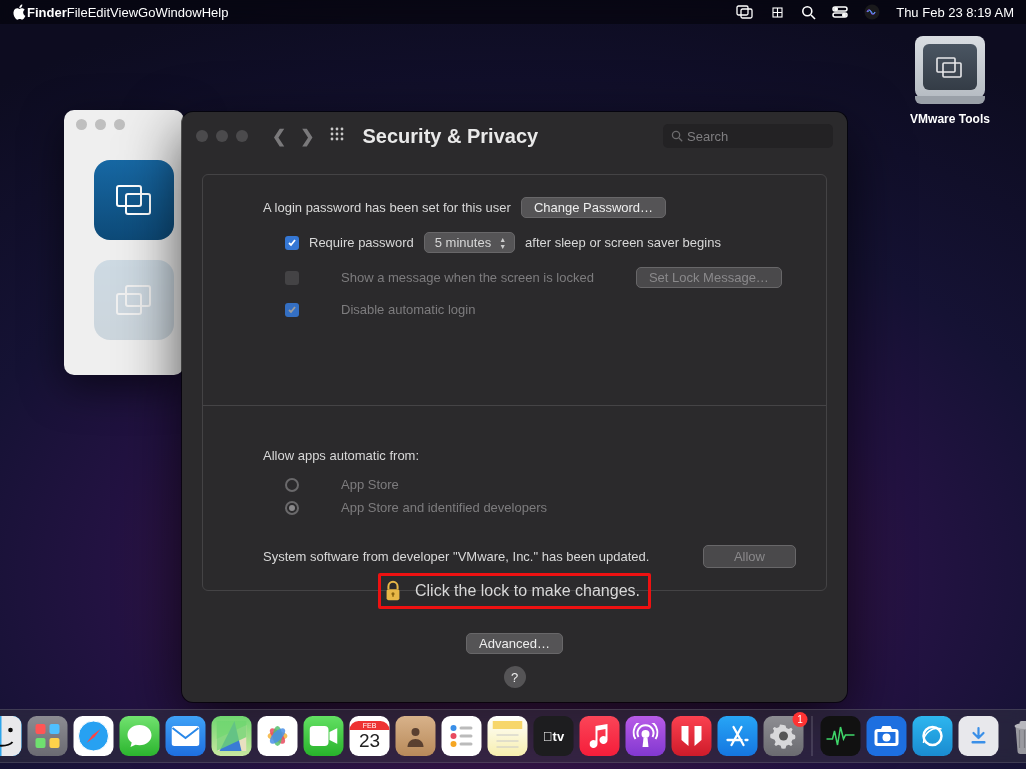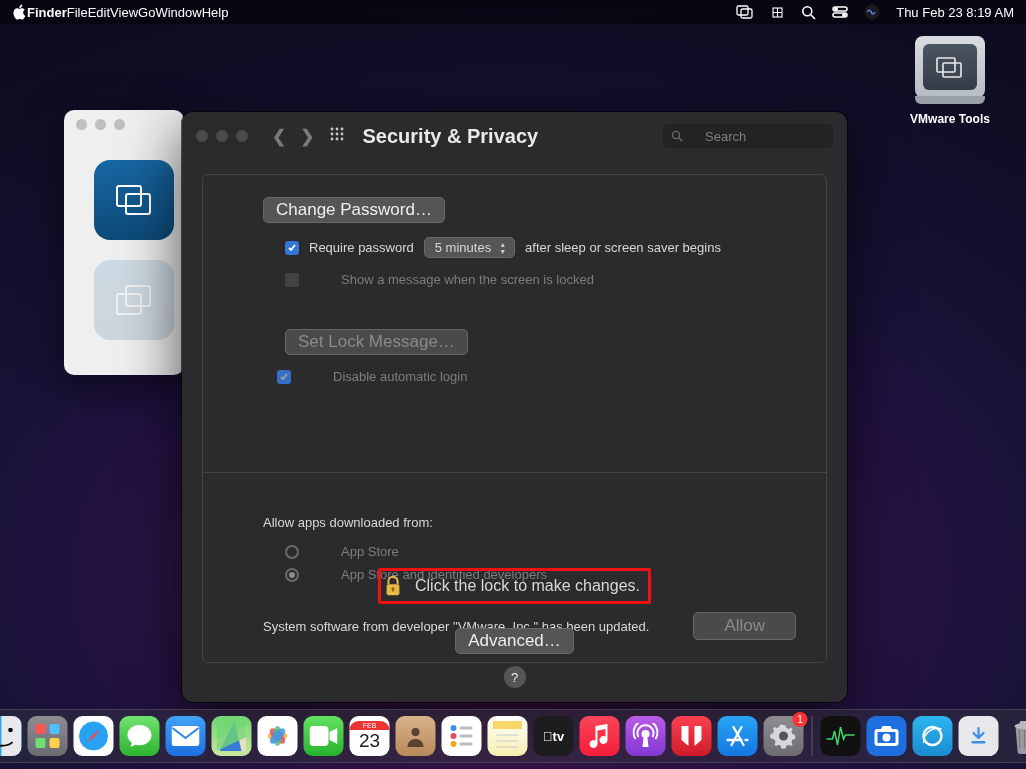--- a/index.html
+++ b/index.html
@@ -74,39 +74,39 @@
   height:48px; display:flex; align-items:center; padding:0 14px; gap:14px;
 }
 .pref-titlebar .traffic { display:flex; gap:8px; }
 .pref-titlebar .dot { width:12px; height:12px; border-radius:50%; background:#4b4a4c; }
 .pref-titlebar .nav { display:flex; gap:14px; margin-left:10px; color:#7a797b; }
 .pref-titlebar .nav .arrow { font-size:17px; font-weight:600; }
 .pref-titlebar .grid-icon { color:#c9c9c9; }
 .pref-titlebar .title { font-weight:700; font-size:20px; color:#e9e9e9; margin-left:4px; }
 .pref-titlebar .search {
   margin-left:auto; width:170px; height:24px; background:#232224; border-radius:5px;
-  display:flex; align-items:center; padding:0 8px; color:#7f7e80; font-size:13px; gap:22px;
+  display:flex; align-items:center; padding:0 8px; color:#7f7e80; font-size:13px; gap:4px;
 }
 .pref-titlebar .search svg { opacity:.7; }
 
 .tabbar { display:flex; justify-content:center; margin-top:24px; }
 .tabbar .tabs {
   display:flex; background:#3a393b; border-radius:6px; overflow:hidden; font-size:13px;
 }
 .tabbar .tab { padding:4px 16px; color:#ddd; }
 .tabbar .tab.active { background:#5f5e60; }
 
 .pane {
   margin:14px 20px 0 20px; border:1px solid #444345; border-radius:6px;
   padding:22px 30px 22px 60px; font-size:13px; color:#d8d8d8;
 }
 .row { display:flex; align-items:center; gap:10px; margin-bottom:14px; flex-wrap:wrap; }
 .btn {
   background:#555456; border:1px solid #686769; border-radius:5px;
-  padding:2px 12px; color:#eee; font-size:17px;
+  padding:2px 12px; color:#eee; font-size:13px;
 }
 .btn.disabled { background:#4a494b; color:#8a898b; }
 .select {
   background:#555456; border:1px solid #686769; border-radius:5px;
   padding:2px 8px 2px 10px; display:flex; align-items:center; gap:8px; font-size:13px;
 }
 .select .chev { display:flex; flex-direction:column; font-size:7px; line-height:7px; color:#ccc; }
 .chk { width:14px; height:14px; border-radius:3px; background:#3577d4; display:inline-flex; align-items:center; justify-content:center; flex-shrink:0;}
 .chk.off { background:#474648; }
 .chk svg { display:block; }
@@ -288,20 +288,21 @@
           <circle cx="6.3" cy="6.3" r="4.5"></circle>
           <path d="M10 10l4 4"></path>
         </svg>
       <span>Search</span>
     </div>
   </div>
 
 
   <div class="pane">
     <div class="row">
+      <span>A login password has been set for this user</span>
       <span class="btn">Change Password…</span>
     </div>
     <div class="row" style="margin-left:22px;">
       <span class="chk">
           <svg width="10" height="10" viewBox="0 0 10 10" fill="none" stroke="#fff" stroke-width="1.8">
             <path d="M2 5l2 2 4-5"></path>
           </svg>
         </span>
       <span>Require password</span>
       <span class="select">
@@ -311,32 +312,32 @@
             <span>▼</span>
           </span>
       </span>
       <span>after sleep or screen saver begins</span>
     </div>
     <div class="row dimmed" style="margin-left:22px;">
       <span class="chk off"></span>
       <span>Show a message when the screen is locked</span>
       <span class="btn disabled">Set Lock Message…</span>
     </div>
-    <div class="row dimmed" style="margin-left:14px;">
+    <div class="row dimmed" style="margin-left:22px;">
       <span class="chk">
           <svg width="10" height="10" viewBox="0 0 10 10" fill="none" stroke="#aaa" stroke-width="1.8">
             <path d="M2 5l2 2 4-5"></path>
           </svg>
         </span>
       <span>Disable automatic login</span>
     </div>
 
     <hr class="hr" style="margin-top:88px;">
 
-    <div class="section-h">Allow apps downloaded from:</div>
+    <div class="section-h">Allow apps automatic from:</div>
     <div class="row dimmed" style="margin-left:22px; margin-bottom:8px;">
       <span class="radio"></span>
       <span>App Store</span>
     </div>
     <div class="row dimmed" style="margin-left:22px;">
       <span class="radio sel"></span>
       <span>App Store and identified developers</span>
     </div>
 
     <div class="allow-row">

